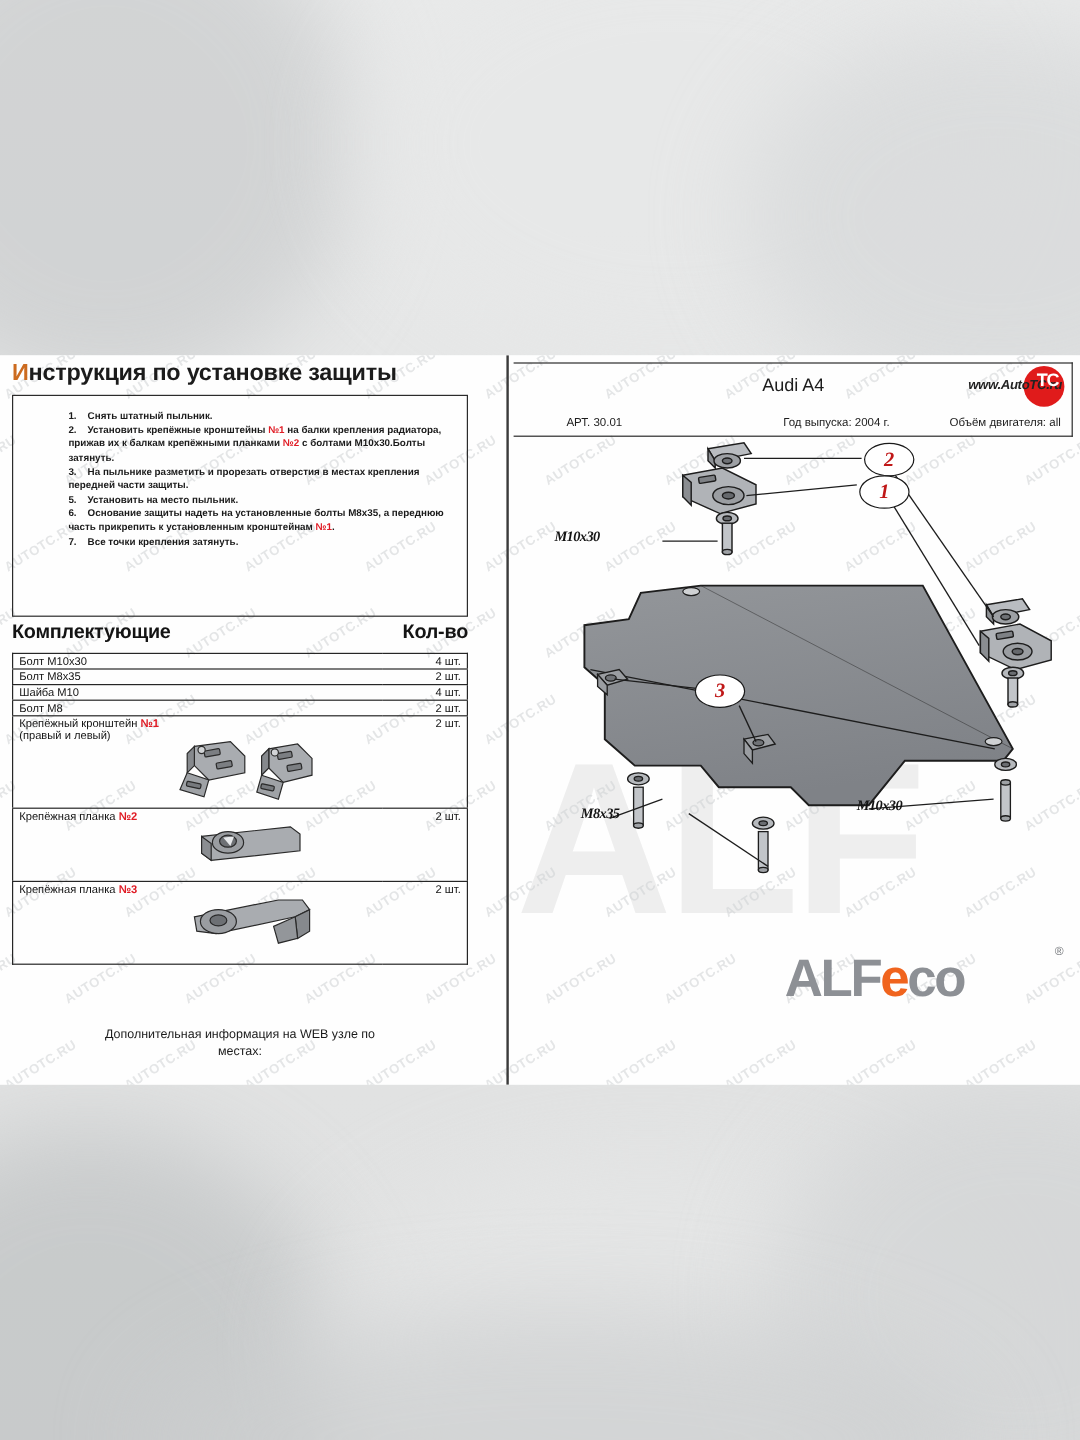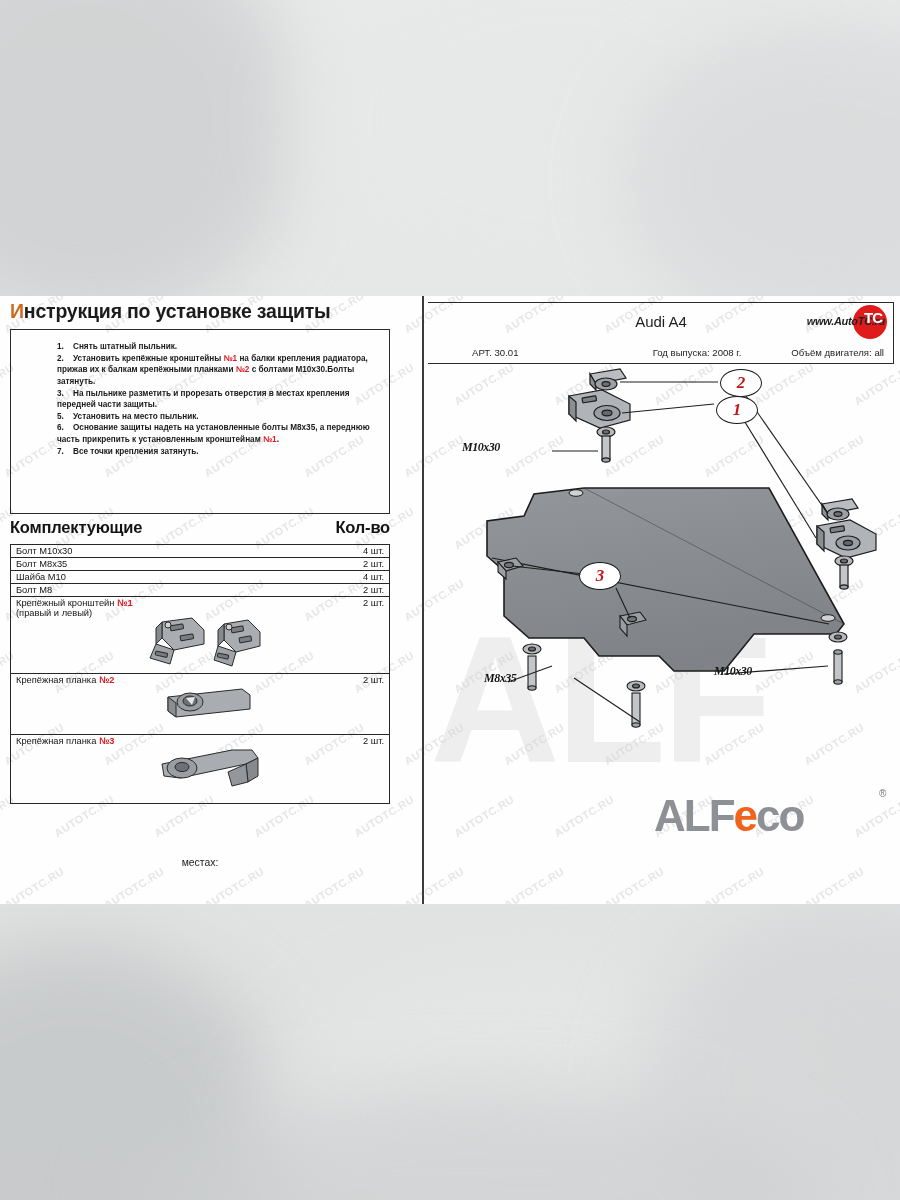--- a/index.html
+++ b/index.html
@@ -352,31 +352,32 @@
                       <polygon points="82,26 100,18 102,36 86,40" fill="#93969a"></polygon>
                     </g>
                   </svg>
                 </div></td>
               <td class="qty">2 шт.</td>
             </tr>
           </tbody>
       </table>
 
       <div class="weblink">
+        <div>Дополнительная информация на WEB узле по</div>
         <div>местах:</div>
       </div>
     </div>
 
     <div id="right">
 
       <div class="hdr-box">
         <div class="car-name">Audi A4</div>
         <div class="hdr-row">
           <span class="c1">АРТ. 30.01</span>
-          <span class="c2">Год выпуска: 2008 г.</span>
+          <span class="c2">Год выпуска: 2004 г.</span>
           <span class="c3">Объём двигателя: all</span>
         </div>
         <div class="site">www.AutoTC.ru</div>
         <div class="tc-dot"></div>
         <div class="tc-txt">TC</div>
       </div>
 
       <div id="drawing">
         <svg width="478" height="470" viewBox="0 0 478 470">
           <defs>

